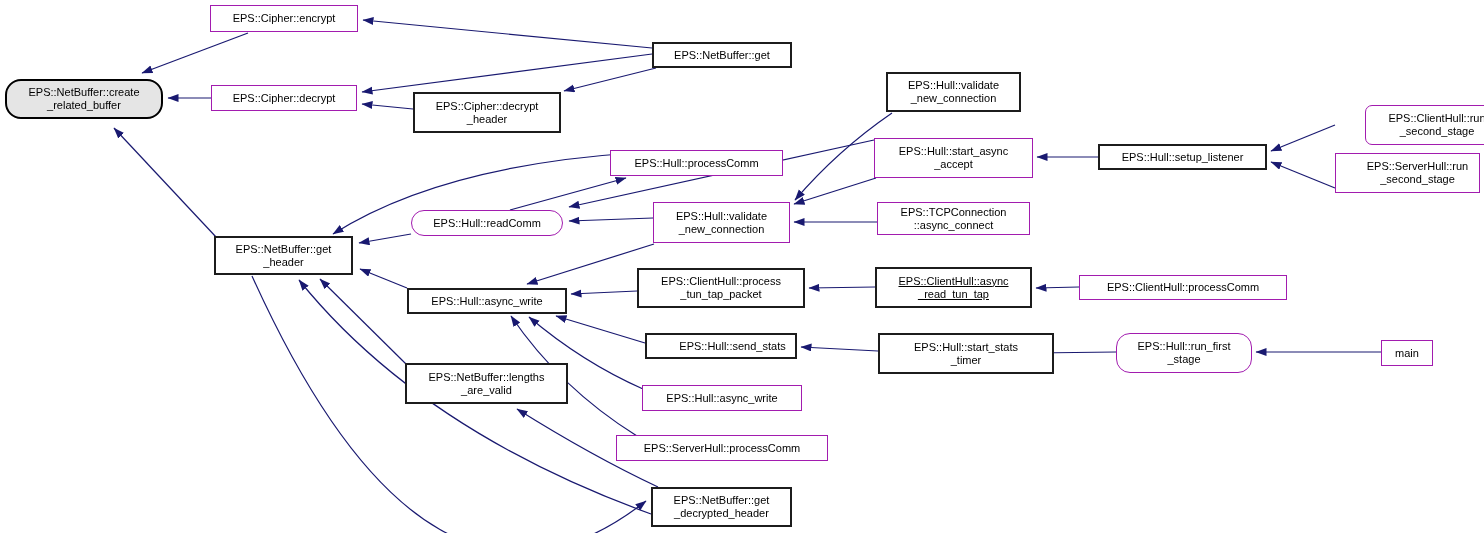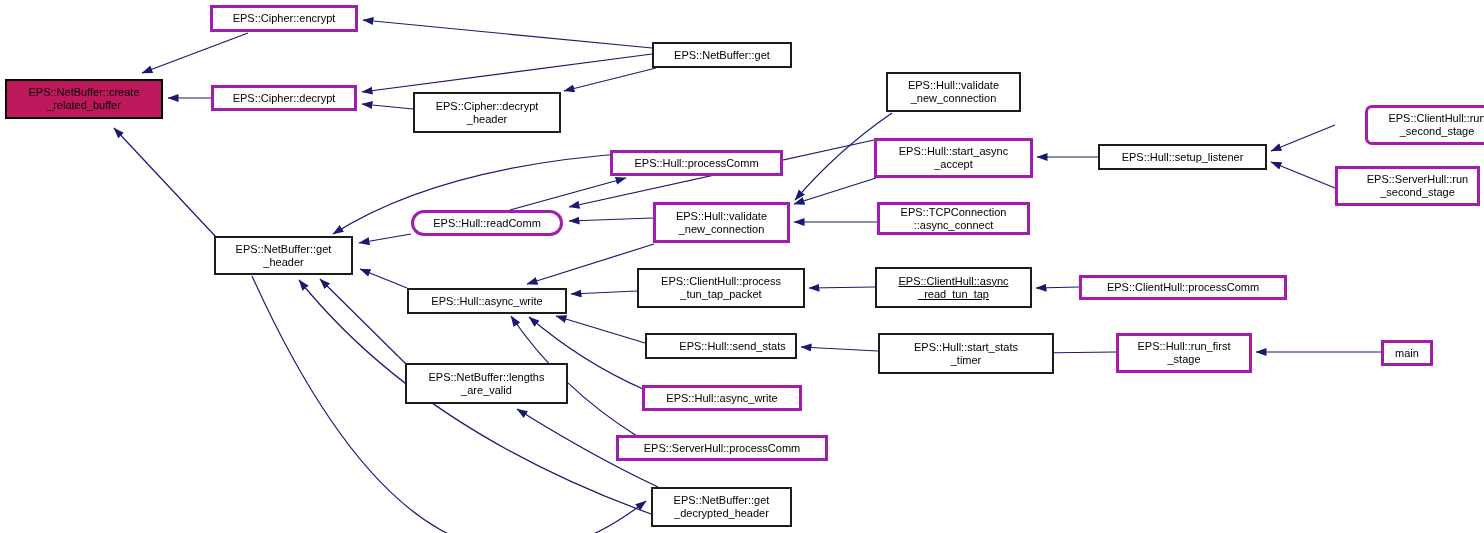--- a/index.html
+++ b/index.html
@@ -13,33 +13,33 @@
   }
   #edge-layer {
     position: absolute;
     left: 0; top: 0;
     width: 1484px; height: 533px;
   }
   .node {
     position: absolute;
     box-sizing: border-box;
     background: #ffffff;
-    border: 3px solid #a21caf;
+    border: 1px solid #a21caf;
     color: #000000;
     font-size: 11px;
     line-height: 13px;
     display: flex;
     align-items: center;
     justify-content: center;
     text-align: center;
     white-space: pre-line;
     cursor: pointer;
   }
   .node.bold { border-width: 2px; border-color: #1c1c1c; }
-  .node.selected { background: #be185d; border-width: 2px; border-color: #000000; }
+  .node.selected { background: #e5e5e5; border-width: 2px; border-color: #000000; border-radius: 16px; }
 </style>
 </head>
 <body>
 
 <div id="canvas">
   <svg id="edge-layer" width="1484" height="533" viewBox="0 0 1484 533" xmlns="http://www.w3.org/2000/svg">
     <defs>
       <marker id="arrow" markerUnits="userSpaceOnUse" markerWidth="12" markerHeight="10" refX="10.5" refY="4" orient="auto">
         <path d="M0,0 L11,4 L0,8 Z" fill="#191970"></path>
       </marker>
@@ -94,34 +94,34 @@
       <div class="node" style="left: 610px; top: 150px; width: 173px; height: 26px;">EPS::Hull::processComm</div>
       <div class="node bold" style="left: 886px; top: 72px; width: 135px; height: 40px;">EPS::Hull::validate
 _new_connection</div>
       <div class="node" style="left: 653px; top: 202px; width: 137px; height: 41px;">EPS::Hull::validate
 _new_connection</div>
       <div class="node" style="left: 874px; top: 138px; width: 159px; height: 40px;">EPS::Hull::start_async
 _accept</div>
       <div class="node bold" style="left: 1098px; top: 144px; width: 169px; height: 26px;">EPS::Hull::setup_listener</div>
       <div class="node" style="left: 1365px; top: 105px; width: 144px; height: 40px; border-radius: 7px;">EPS::ClientHull::run
 _second_stage</div>
-      <div class="node" style="left: 1335px; top: 166px; width: 145px; height: 40px; padding-left: 20px;">EPS::ServerHull::run
+      <div class="node" style="left: 1335px; top: 153px; width: 145px; height: 40px; padding-left: 20px;">EPS::ServerHull::run
 _second_stage</div>
       <div class="node" style="left: 877px; top: 202px; width: 153px; height: 33px;">EPS::TCPConnection
 ::async_connect</div>
       <div class="node bold" style="left: 407px; top: 288px; width: 160px; height: 26px;">EPS::Hull::async_write</div>
       <div class="node bold" style="left: 637px; top: 268px; width: 168px; height: 40px;">EPS::ClientHull::process
 _tun_tap_packet</div>
       <div class="node bold" style="left: 875px; top: 267px; width: 157px; height: 41px; text-decoration: underline;">EPS::ClientHull::async
 _read_tun_tap</div>
       <div class="node" style="left: 1079px; top: 275px; width: 208px; height: 25px;">EPS::ClientHull::processComm</div>
       <div class="node bold" style="left: 645px; top: 333px; width: 152px; height: 26px; padding-left: 23px;">EPS::Hull::send_stats</div>
       <div class="node bold" style="left: 878px; top: 333px; width: 176px; height: 41px;">EPS::Hull::start_stats
 _timer</div>
-      <div class="node" style="left: 1116px; top: 333px; width: 136px; height: 40px;">EPS::Hull::run_first
+      <div class="node" style="left: 1116px; top: 333px; width: 136px; height: 40px; border-radius: 14px;">EPS::Hull::run_first
 _stage</div>
       <div class="node" style="left: 1381px; top: 340px; width: 52px; height: 26px;">main</div>
       <div class="node bold" style="left: 405px; top: 363px; width: 163px; height: 41px;">EPS::NetBuffer::lengths
 _are_valid</div>
       <div class="node" style="left: 642px; top: 385px; width: 160px; height: 26px;">EPS::Hull::async_write</div>
       <div class="node" style="left: 616px; top: 435px; width: 212px; height: 26px;">EPS::ServerHull::processComm</div>
       <div class="node bold" style="left: 651px; top: 487px; width: 141px; height: 40px;">EPS::NetBuffer::get
 _decrypted_header</div>
     </div>
 </div>

